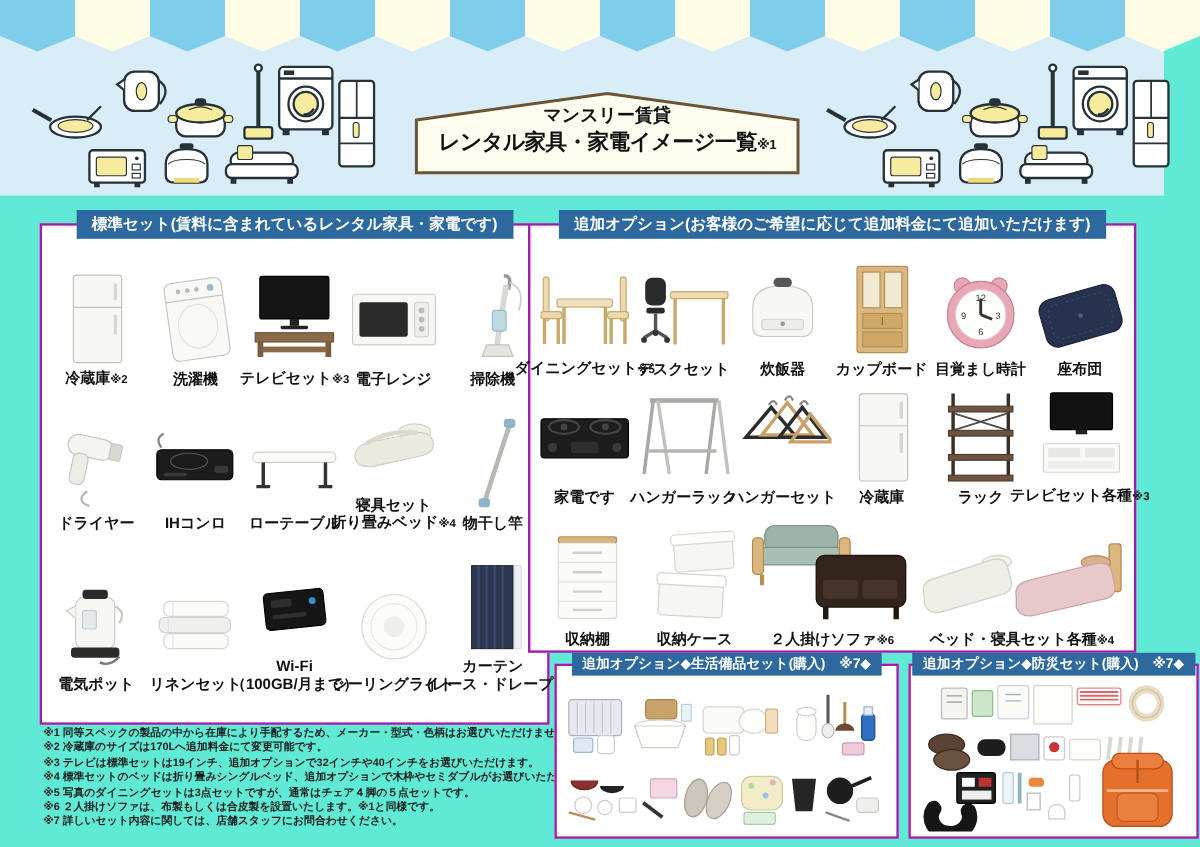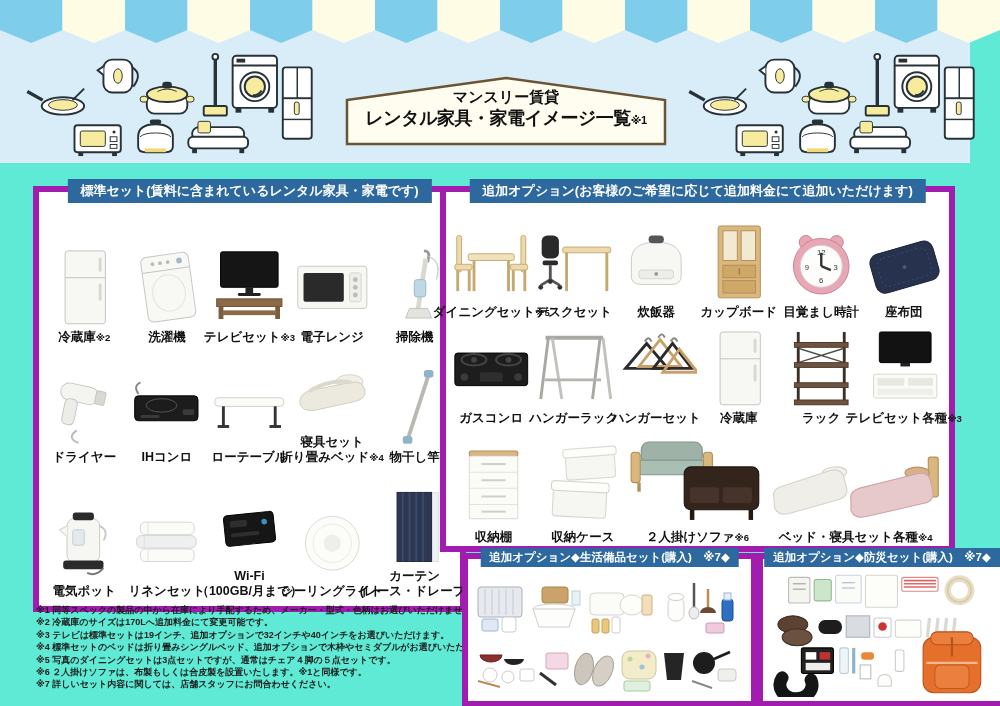--- a/index.html
+++ b/index.html
@@ -10,28 +10,28 @@
   .doodle{position:absolute;top:50px;width:294px;height:108px;}
   .doodle svg{width:100%;height:100%;}
   .doodle-left{left:22px;}
   .doodle-right{left:684px;}
   .sign{position:absolute;left:343px;top:75px;width:326px;height:72px;}
   .sign svg{position:absolute;inset:0;width:100%;height:100%;}
   .sign-text{position:absolute;inset:0;text-align:center;padding-top:13px;line-height:1.25;}
   .sign-l1{font-size:15px;font-weight:700;}
   .sign-l2{font-size:18px;font-weight:700;letter-spacing:-0.5px;}
   .nt2{font-size:11px;font-weight:700;}
-  .panel{position:absolute;background:#fff;border:6px solid #a21caf;}
+  .panel{position:absolute;background:#fff;border:2px solid #a21caf;}
   .panel-std{left:33px;top:186px;width:421px;height:414px;}
   .panel-opt{left:440px;top:186px;width:503px;height:354px;}
   .banner{position:absolute;top:-13px;left:50%;transform:translateX(-50%);
     background:#2d699e;color:#fff;font-size:13px;font-weight:700;
     padding:3px 13px;white-space:nowrap;z-index:3;}
   .banner-sm{font-size:11.5px;top:-11px;padding:2px 9px;}
-  .grid5{position:absolute;left:4px;right:4px;top:30px;display:grid;
+  .grid5{position:absolute;left:4px;right:4px;top:13px;display:grid;
     grid-template-columns:repeat(5,1fr);grid-template-rows:124px 120px 134px;}
   .grid6{position:absolute;left:4px;right:4px;top:13px;display:grid;
     grid-template-columns:repeat(6,1fr);grid-template-rows:116px 106px;}
   .row3{position:absolute;left:4px;right:4px;top:237px;height:102px;display:grid;
     grid-template-columns:0.95fr 1fr 1.5fr 1.95fr;}
   .cell{display:flex;flex-direction:column;align-items:center;min-width:0;padding:2px 1px;}
   .pic{flex:1 1 auto;min-height:0;width:100%;display:flex;align-items:flex-end;justify-content:flex-start;padding:2px 3px;}
   .pic svg{width:100%;height:100%;}
   .lbl{flex:0 0 auto;font-size:12.5px;font-weight:700;text-align:center;line-height:1.15;
     white-space:nowrap;color:#111;}
@@ -498,21 +498,21 @@
               <rect x="4" y="26" width="76" height="34" rx="3" fill="#1d1d1d" stroke="#000"></rect>
               <ellipse cx="24" cy="33" rx="13" ry="6" fill="none" stroke="#444" stroke-width="2"></ellipse>
               <ellipse cx="60" cy="33" rx="13" ry="6" fill="none" stroke="#444" stroke-width="2"></ellipse>
               <circle cx="24" cy="33" r="3" fill="#444"></circle>
               <circle cx="60" cy="33" r="3" fill="#444"></circle>
               <rect x="30" y="46" width="24" height="10" rx="2" fill="#2e2e2e"></rect>
               <circle cx="14" cy="51" r="4" fill="#3a3a3a"></circle>
               <circle cx="70" cy="51" r="4" fill="#3a3a3a"></circle>
             </svg>
           </div>
-          <div class="lbl">ガスコンロ</div>
+          <div class="lbl">家電です</div>
         </div>
         <div class="cell">
           <div class="pic">
             <svg viewBox="0 0 84 84" preserveAspectRatio="xMidYMax meet">
               <line x1="12" y1="10" x2="72" y2="10" stroke="#a9a9a4" stroke-width="4"></line>
               <line x1="15" y1="10" x2="7" y2="74" stroke="#a9a9a4" stroke-width="3"></line>
               <line x1="69" y1="10" x2="61" y2="74" stroke="#a9a9a4" stroke-width="3"></line>
               <line x1="19" y1="10" x2="29" y2="74" stroke="#c2c2bd" stroke-width="3"></line>
               <line x1="72" y1="10" x2="80" y2="74" stroke="#c2c2bd" stroke-width="3"></line>
               <line x1="11" y1="54" x2="70" y2="54" stroke="#b5b5b0" stroke-width="3"></line>

